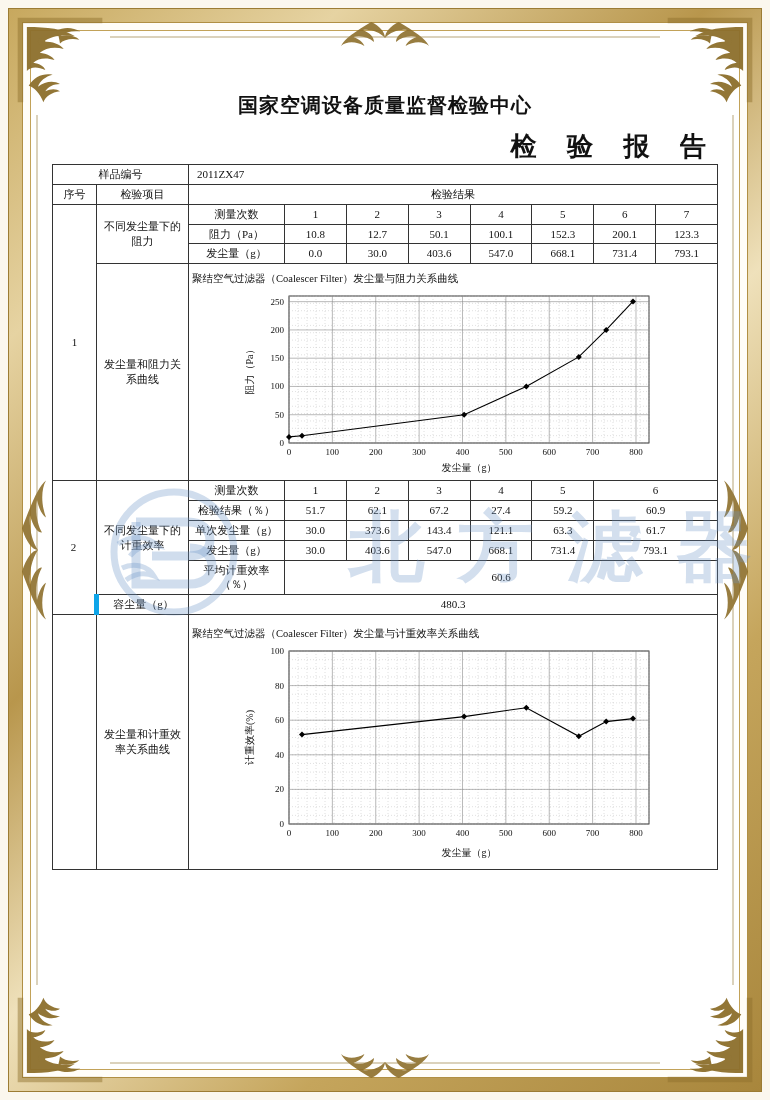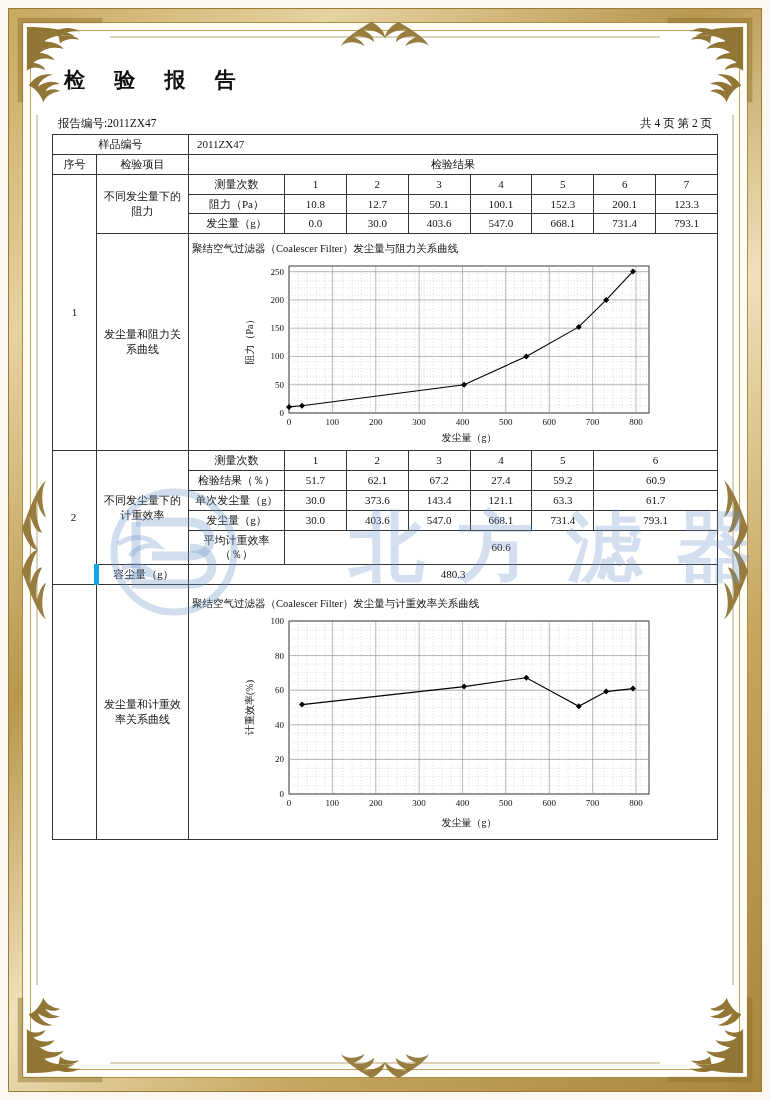--- a/index.html
+++ b/index.html
@@ -52,21 +52,21 @@
   
   .page{
     position:absolute;left:52px;top:56px;width:666px;height:988px;
     background:transparent;
   }
   .title1{
     text-align:center;font-size:20px;font-weight:bold;letter-spacing:1px;
     color:#111;margin-top:36px;font-family:"Liberation Serif","DejaVu Serif",serif;
   }
   .title2{
-    text-align:left;font-size:21px;font-weight:bold;letter-spacing:12px;
+    text-align:right;font-size:26px;font-weight:bold;letter-spacing:12px;
     color:#111;margin-top:10px;padding-left:12px;
   }
   .meta{
     display:flex;justify-content:space-between;align-items:flex-end;
     font-size:11.5px;color:#111;margin-top:22px;padding:0 6px 3px 6px;
   }
   table.report{
     width:100%;border-collapse:collapse;table-layout:fixed;
     font-size:11px;color:#111;
   }
@@ -176,26 +176,23 @@
 <div class="edge-right">
   <svg viewBox="0 0 40 400" preserveAspectRatio="none" fill="currentColor">
     <path d="M20 0v400h2V0z" opacity=".35"></path>
     <path d="M6 190c4 6 10 10 16 10-6-4-9-10-8-16 3 5 7 8 12 8-5-4-7-10-5-15 2 4 5 7 9 8-5-6-5-13 0-17-8 3-14 10-24 22z"></path>
     <path d="M6 210c4-6 10-10 16-10-6 4-9 10-8 16 3-5 7-8 12-8-5 4-7 10-5 15 2-4 5-7 9-8-5 6-5 13 0 17-8-3-14-10-24-22z"></path>
   </svg>
 </div>
 
 <div class="page content">
 
+  <div class="title1">国家空调设备质量监督检验中心</div>
   <div class="title2">检 验 报 告</div>
 
-  <div class="meta">
-    <span>报告编号:2011ZX47</span>
-    <span>共 4 页 第 2 页</span>
-  </div>
 
   <table class="report">
     <colgroup>
       <col class="no-col">
         <col class="lbl-col">
         <col class="sub-col">
       <col>
         <col>
         <col>
         <col>

